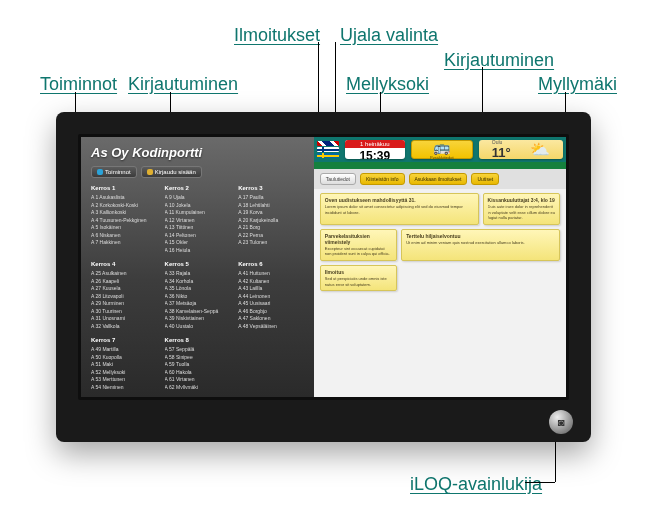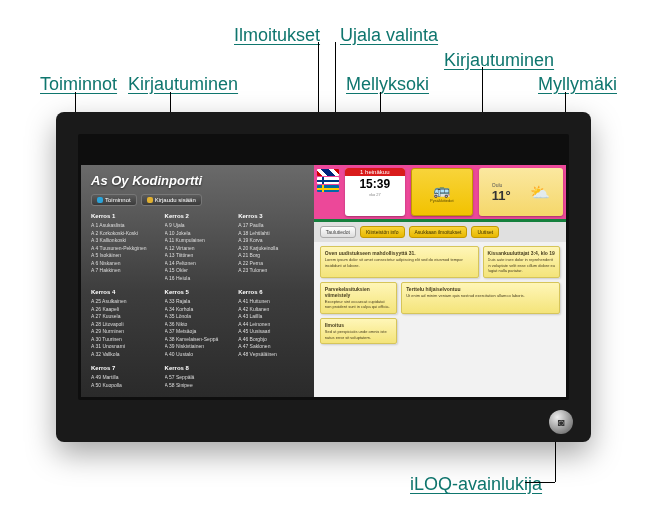--- a/index.html
+++ b/index.html
@@ -6,37 +6,37 @@
   body { width: 647px; height: 513px; background: #fff; font-family: Arial, sans-serif; position: relative; overflow: hidden; }
   
   
   .callout { position: absolute; font-size: 18px; color: #0f766e; white-space: nowrap; }
   .callout.underlined { text-decoration: underline; text-underline-offset: 3px; }
   .line { position: absolute; background: #000; }
   
   
   .device { position: absolute; left: 56px; top: 112px; width: 535px; height: 330px; background: #1a1a1a; border-radius: 8px; box-shadow: 0 12px 30px rgba(0,0,0,0.35); }
   .bezel { position: absolute; left: 22px; top: 22px; right: 22px; bottom: 42px; background: #0e0e0e; border-radius: 2px; }
-  .screen { position: absolute; left: 3px; top: 3px; right: 3px; bottom: 3px; background: linear-gradient(180deg,#6a6a6a 0%, #3d3d3d 55%, #2a2a2a 100%); overflow: hidden; display: flex; margin-top: 28px; }
+  .screen { position: absolute; left: 3px; top: 3px; right: 3px; bottom: 3px; background: linear-gradient(180deg,#6a6a6a 0%, #3d3d3d 55%, #2a2a2a 100%); overflow: hidden; display: flex; }
   .lock { position: absolute; right: 18px; bottom: 8px; width: 24px; height: 24px; background: radial-gradient(circle at 35% 30%, #eee, #999 55%, #555); border-radius: 50%; display:flex; align-items:center; justify-content:center; color:#333; font-size:11px; }
   
   
   .left-panel { flex: 0 0 48%; padding: 8px 10px; color: #fff; display:flex; flex-direction:column; }
   .app-title { font-size: 13px; font-weight: bold; margin-bottom: 6px; font-style: italic; text-shadow: 0 1px 2px rgba(0,0,0,0.6); }
   .btn-bar { display:flex; gap:4px; margin-bottom:6px; }
   .small-btn { background: linear-gradient(#5c5c5c,#3b3b3b); border: 1px solid #777; border-radius: 3px; padding: 2px 5px; font-size: 6px; color: #fff; display:flex; align-items:center; gap:2px; }
   .small-btn .dot { width:6px; height:6px; background:#2aa3d9; border-radius:2px; display:inline-block; }
   .small-btn.y .dot { background:#e0b030; }
   .dir { display:grid; grid-template-columns: repeat(3, 1fr); gap: 6px 8px; font-size:5px; line-height:1.5; color:#ddd; flex:1; overflow:hidden; }
   .floor-head { font-size:6px; font-weight:bold; color:#fff; margin-bottom:1px; }
   .floor-list div { white-space:nowrap; overflow:hidden; text-overflow:ellipsis; }
   
   
   .right-panel { flex: 1; background: #f2f2f2; display:flex; flex-direction:column; }
-  .top-widgets { display:flex; height: 57px; background:#ec4899; border-bottom:3px solid #15803d; }
+  .top-widgets { display:flex; height: 32px; background:#0f766e; border-bottom:7px solid #15803d; }
   .flags { width:28px; display:flex; flex-direction:column; gap:1px; padding:4px 3px; }
   .flag { height:7px; border-radius:1px; }
   .flag.uk { background: linear-gradient(45deg,#c00 0 20%,#fff 20% 35%,#00247d 35% 65%,#fff 65% 80%,#c00 80%); }
   .flag.fi { background:#fff; position:relative; }
   .flag.fi::before { content:""; position:absolute; left:25%; top:0; width:2px; height:100%; background:#003580;}
   .flag.fi::after { content:""; position:absolute; left:0; top:40%; width:100%; height:2px; background:#003580;}
   .flag.se { background:#006aa7; position:relative;}
   .flag.se::before{ content:""; position:absolute; left:25%; top:0; width:2px; height:100%; background:#fecc00;}
   .flag.se::after{ content:""; position:absolute; left:0; top:40%; width:100%; height:2px; background:#fecc00;}
   .cal-widget { flex:0 0 60px; margin:3px; border-radius:3px; overflow:hidden; background:#fff; box-shadow:0 1px 2px rgba(0,0,0,0.3); }

